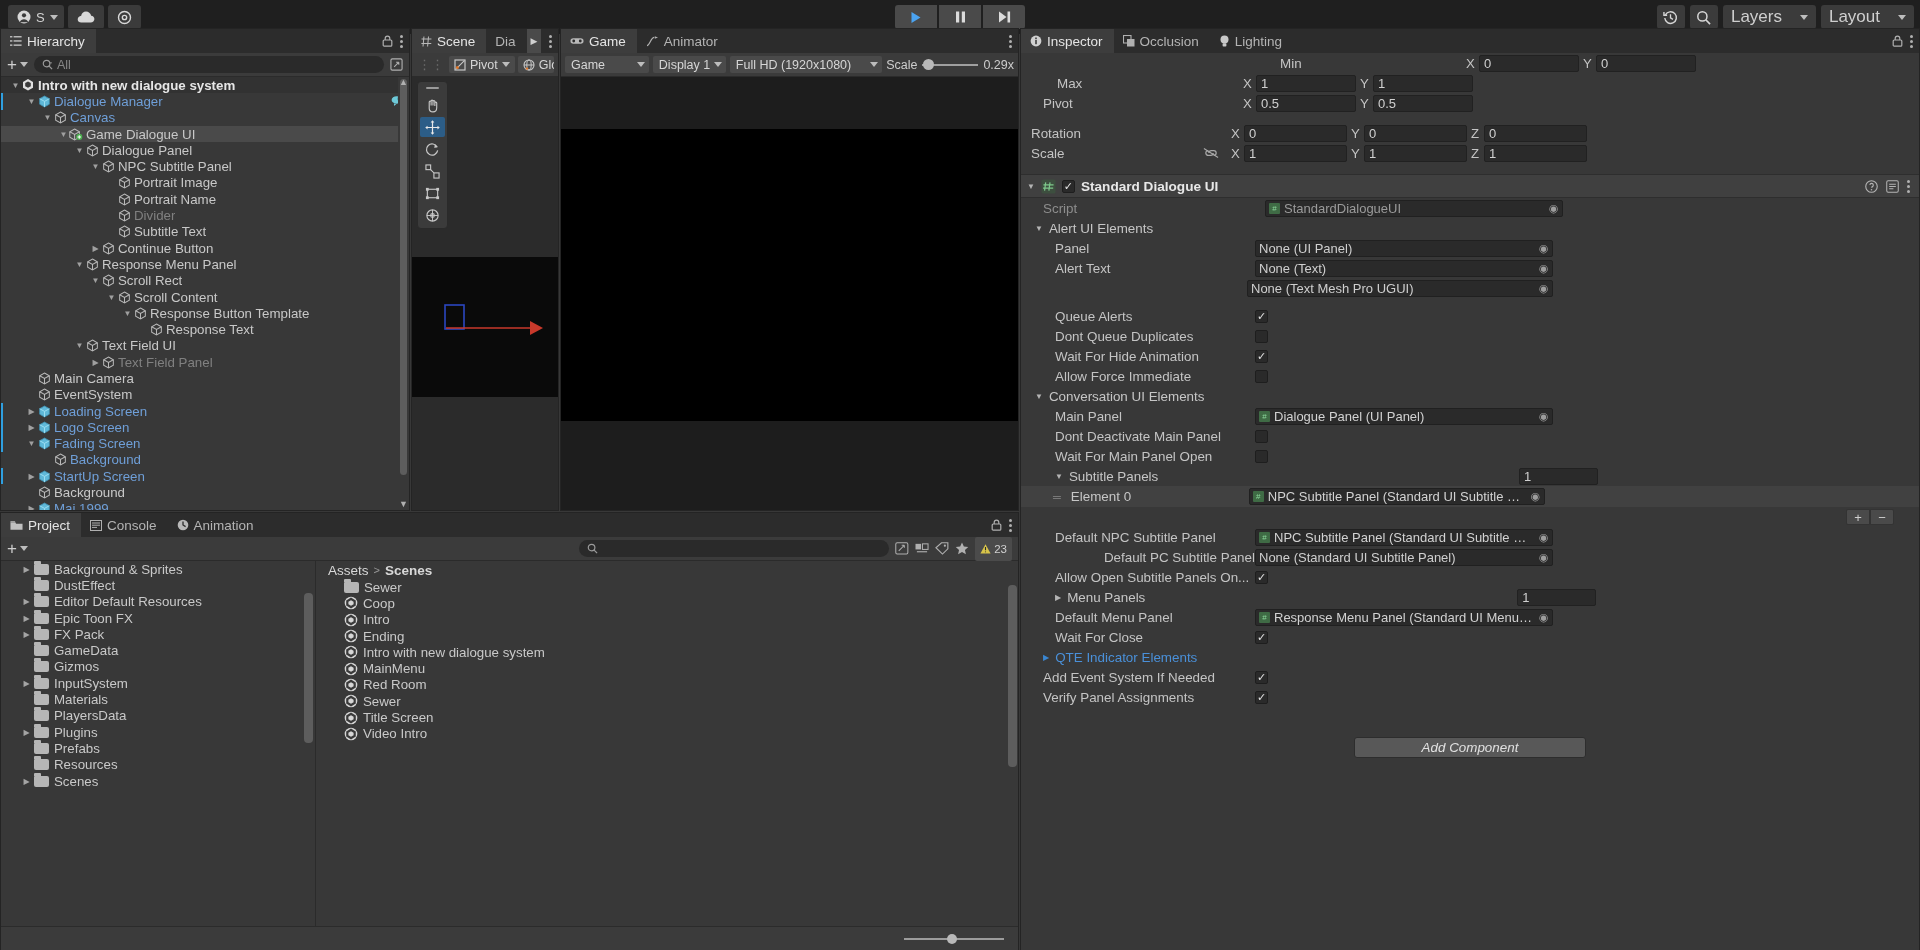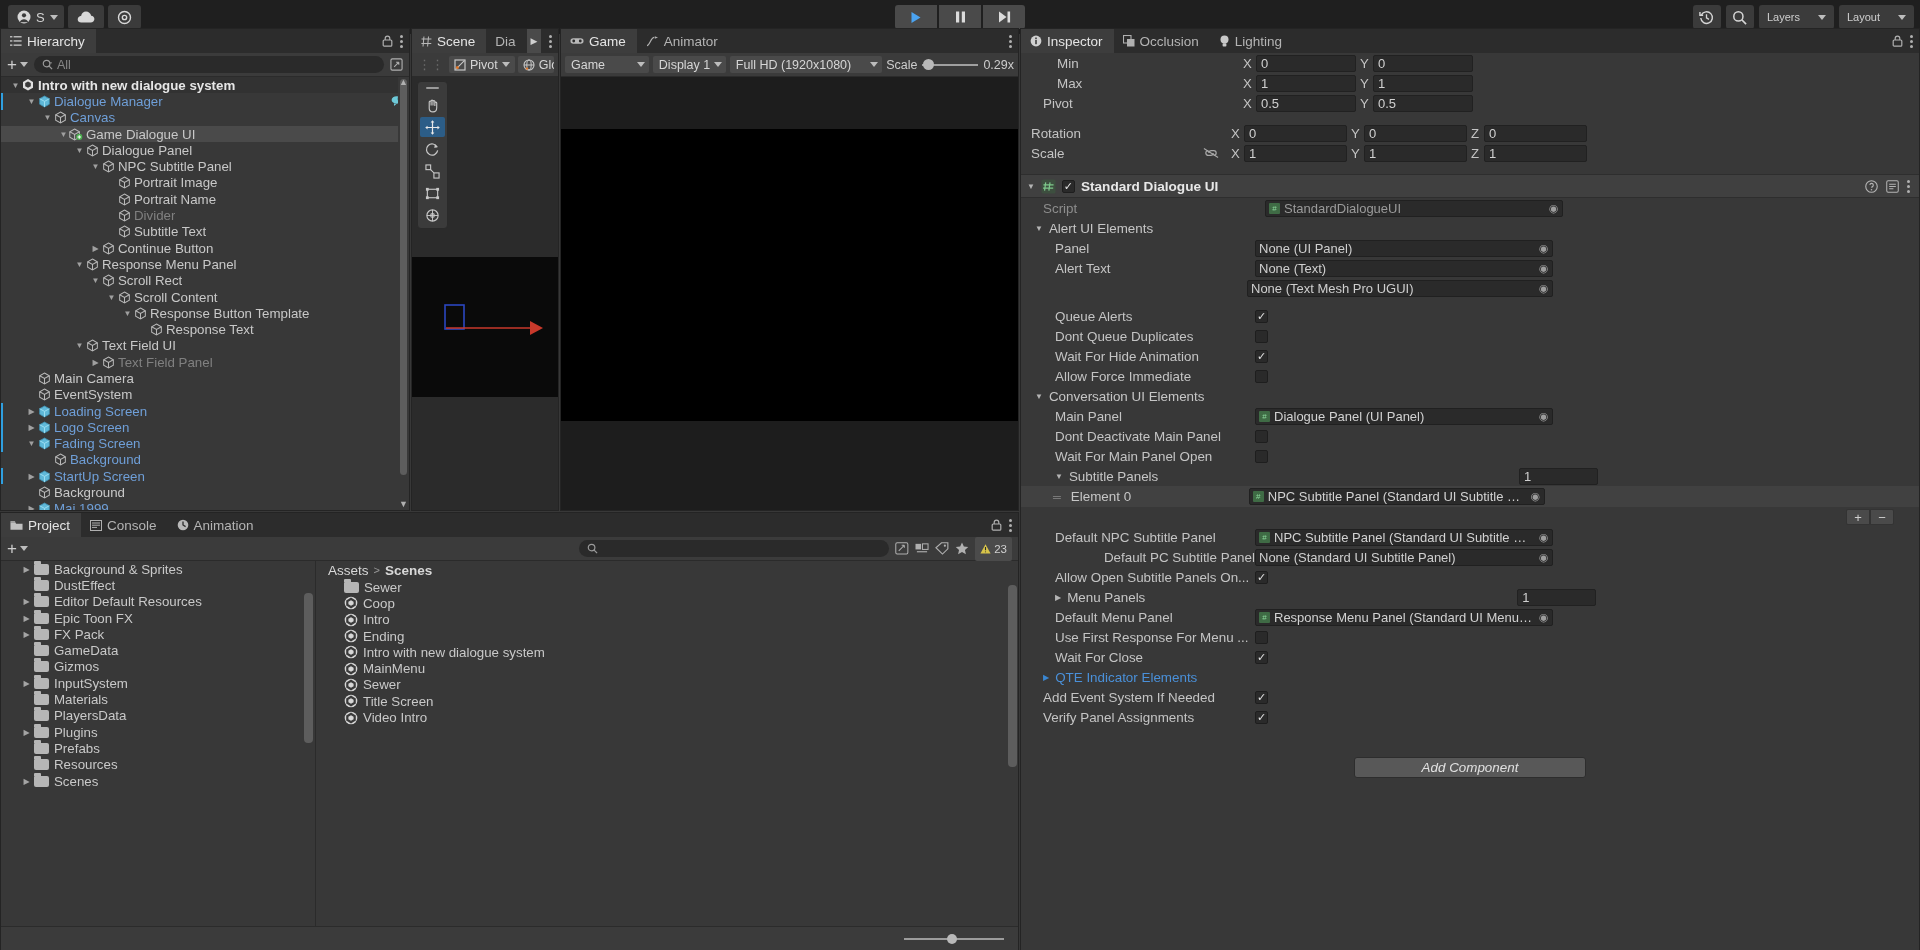--- a/index.html
+++ b/index.html
@@ -37,21 +37,21 @@
   }
   .play-btn.mid { background: #4a4a4a; }
   .play-btn:first-child { border-radius: 3px 0 0 3px; }
   .play-btn:last-child { border-radius: 0 3px 3px 0; }
   .tb-right {
     position: absolute; right: 6px; display: flex; align-items: center; gap: 5px;
   }
   .tb-pill {
     height: 24px; background: #3b3b3b; border-radius: 3px;
     display: flex; align-items: center; padding: 0 8px; gap: 18px;
-    font-size: 11px; color: #cfcfcf;
+    font-size: 17px; color: #cfcfcf;
   }
   .tb-sq {
     width: 28px; height: 24px; background: #3b3b3b; border-radius: 3px;
     display: flex; align-items: center; justify-content: center;
   }
   .caret-dn { width: 0; height: 0; border-left: 4px solid transparent;
     border-right: 4px solid transparent; border-top: 5px solid #bdbdbd; }
 
   
   .panel { position: absolute; background: #383838; border: 1px solid #242424; }
@@ -1086,20 +1086,30 @@
               <span>MainMenu</span>
             </div>
             <div class="pj-row" style="padding-left: 28px;">
               <span class="unity-ico">
                 <svg width="14" height="14" viewBox="0 0 14 14">
                   <circle cx="7" cy="7" r="6.3" fill="#d6d6d6"></circle>
                   <path d="M7 1.6L11.8 4.4v5.2L7 12.4 2.2 9.6V4.4z" fill="#3a3a3a"></path>
                   <path d="M7 4.2l2.6 1.5v2.6L7 9.8 4.4 8.3V5.7z" fill="#d6d6d6"></path>
                 </svg>
               </span>
+              <span>Red Room</span>
+            </div>
+            <div class="pj-row" style="padding-left: 28px;">
+              <span class="unity-ico">
+                <svg width="14" height="14" viewBox="0 0 14 14">
+                  <circle cx="7" cy="7" r="6.3" fill="#d6d6d6"></circle>
+                  <path d="M7 1.6L11.8 4.4v5.2L7 12.4 2.2 9.6V4.4z" fill="#3a3a3a"></path>
+                  <path d="M7 4.2l2.6 1.5v2.6L7 9.8 4.4 8.3V5.7z" fill="#d6d6d6"></path>
+                </svg>
+              </span>
               <span>Sewer</span>
             </div>
             <div class="pj-row" style="padding-left: 28px;">
               <span class="unity-ico">
                 <svg width="14" height="14" viewBox="0 0 14 14">
                   <circle cx="7" cy="7" r="6.3" fill="#d6d6d6"></circle>
                   <path d="M7 1.6L11.8 4.4v5.2L7 12.4 2.2 9.6V4.4z" fill="#3a3a3a"></path>
                   <path d="M7 4.2l2.6 1.5v2.6L7 9.8 4.4 8.3V5.7z" fill="#d6d6d6"></path>
                 </svg>
               </span>
@@ -1170,21 +1180,21 @@
             <i></i>
             <i></i>
             <i></i>
           </span>
       </div>
     </div>
 
     <div class="insp-body">
 
       <div id="rect-rows">
-          <div class="ins-row" style="padding-left: 36px;">
+          <div class="ins-row" style="padding-left: 36px; justify-content: center;">
             <span class="ins-label" style="width:186px;">Min</span>
             <span class="xyz">
               <span class="ax">X</span>
               <span class="field" style="width:100px;">0</span>
             </span>
             <span class="xyz" style="margin-left:4px;">
               <span class="ax">Y</span>
               <span class="field" style="width:100px;">0</span>
             </span>
           </div>
@@ -1401,24 +1411,20 @@
           </div>
           <div class="ins-row" style="padding-left: 34px;">
             <span class="ins-label" style="width:200px;">Default Menu Panel</span>
             <span class="objfield" style="width:298px;">
               <span class="sq">#</span>
               <span class="txt">Response Menu Panel (Standard UI Menu Pan</span>
               <span class="pick">◉</span>
             </span>
           </div>
           <div class="ins-row" style="padding-left: 34px;">
-            <span class="ins-label" style="width:200px;">Use First Response For Menu ...</span>
-            <span class="checkbox"></span>
-          </div>
-          <div class="ins-row" style="padding-left: 34px;">
             <span class="ins-label" style="width:200px;">Wait For Close</span>
             <span class="checkbox">✓</span>
           </div>
         </div>
 
       <div class="ins-row" style="padding-left:22px;">
         <span class="tri blue" style="margin-right:6px;">▶</span>
         <span style="color:#4a90d9;">QTE Indicator Elements</span>
       </div>
 

